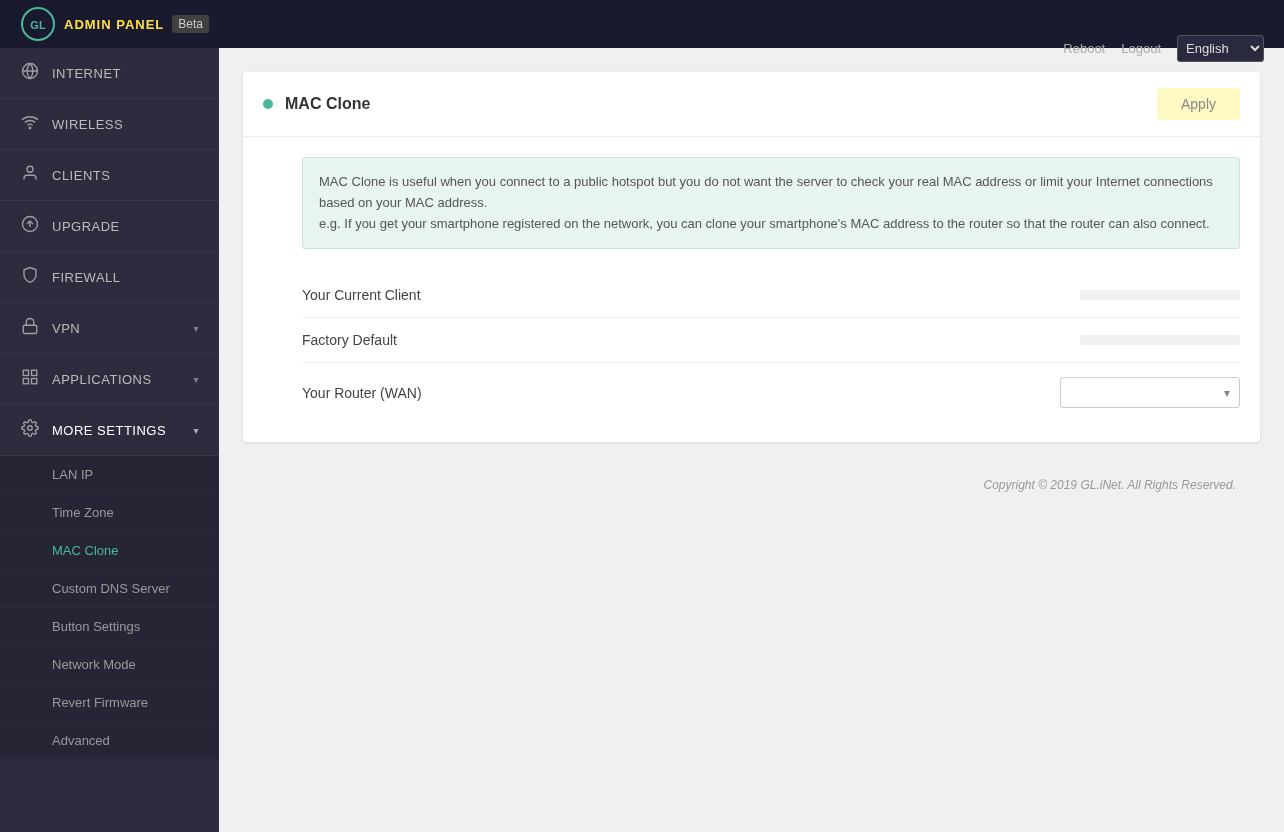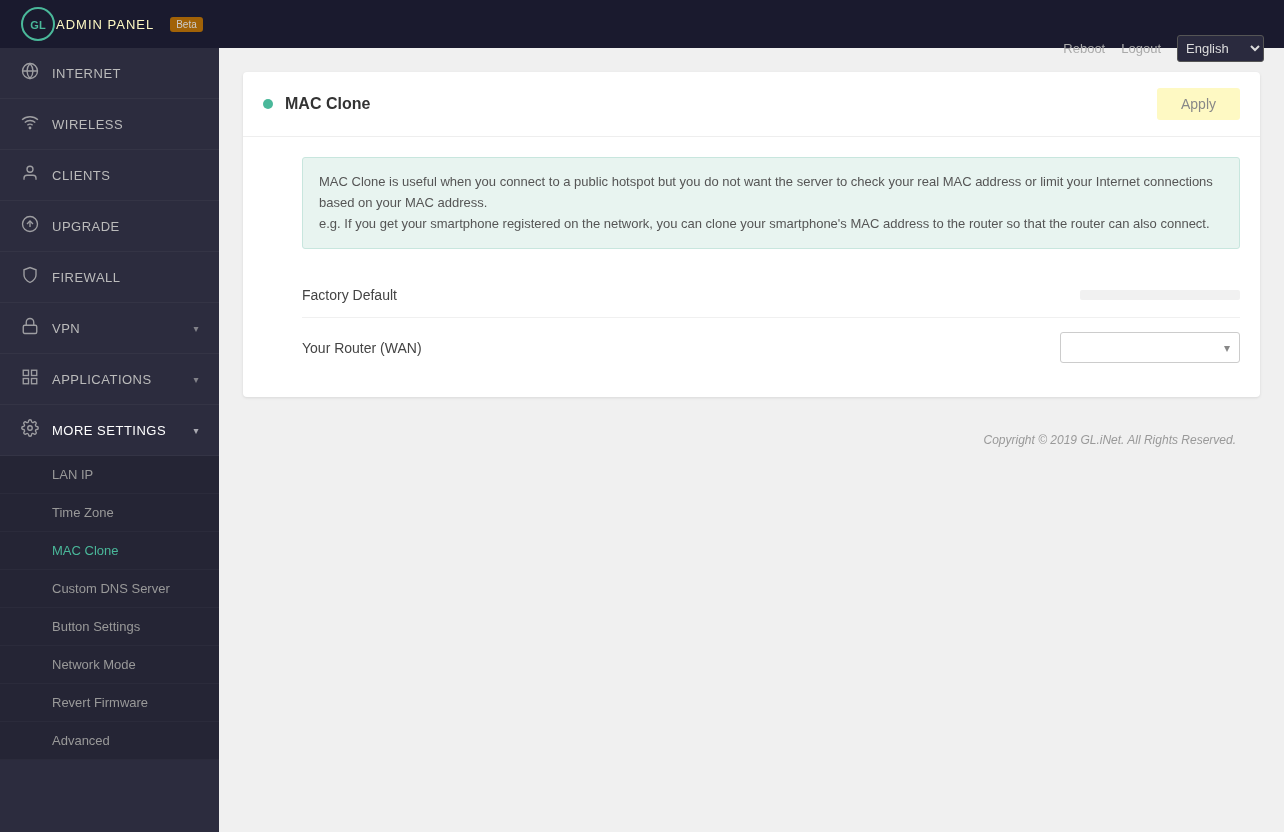--- a/index.html
+++ b/index.html
@@ -11,39 +11,40 @@
       display: flex;
       align-items: center;
       padding: 0 20px;
       height: 48px;
       flex-shrink: 0;
       z-index: 10;
     }
     .header-logo {
       display: flex;
       align-items: center;
+      gap: 8px;
     }
     .logo-icon {
       width: 36px;
       height: 36px;
     }
     .header-title {
-      color: #fef9c3;
-      font-size: 13px;
-      font-weight: 400;
+      color: #fde047;
+      font-size: 13px;
+      font-weight: 700;
       letter-spacing: 1px;
       text-transform: uppercase;
     }
     .header-badge {
-      background: #a16207;
+      background: #404040;
       color: #ccc;
-      font-size: 10px;
+      font-size: 12px;
       padding: 2px 6px;
       border-radius: 3px;
-      margin-left: 16px;
+      margin-left: 0;
     }
     .header-actions {
       margin-left: auto;
       display: flex;
       align-items: center;
       gap: 16px;
       margin-top: 48px;
     }
     .header-btn {
       background: none;
@@ -374,20 +375,26 @@
       <div class="card-header">
         <div class="card-title-dot"></div>
         <span class="card-title">MAC Clone</span>
         <button class="apply-btn">Apply</button>
       </div>
       <div class="card-body">
         <div class="info-box">
           <span>MAC Clone is useful when you connect to a public hotspot but you do not want the server to check your real MAC address or limit your Internet connections based on your MAC address.<br>e.g. If you get your smartphone registered on the network, you can clone your smartphone's MAC address to the router so that the router can also connect.</span>
         </div>
 
+        <div class="form-row">
+          <div class="form-label">Your Current Client</div>
+          <div class="form-value">
+            <div class="mac-display"></div>
+          </div>
+        </div>
 
         <div class="form-row">
           <div class="form-label">Factory Default</div>
           <div class="form-value">
             <div class="mac-display"></div>
           </div>
         </div>
 
         <div class="form-row">
           <div class="form-label">Your Router (WAN)</div>

